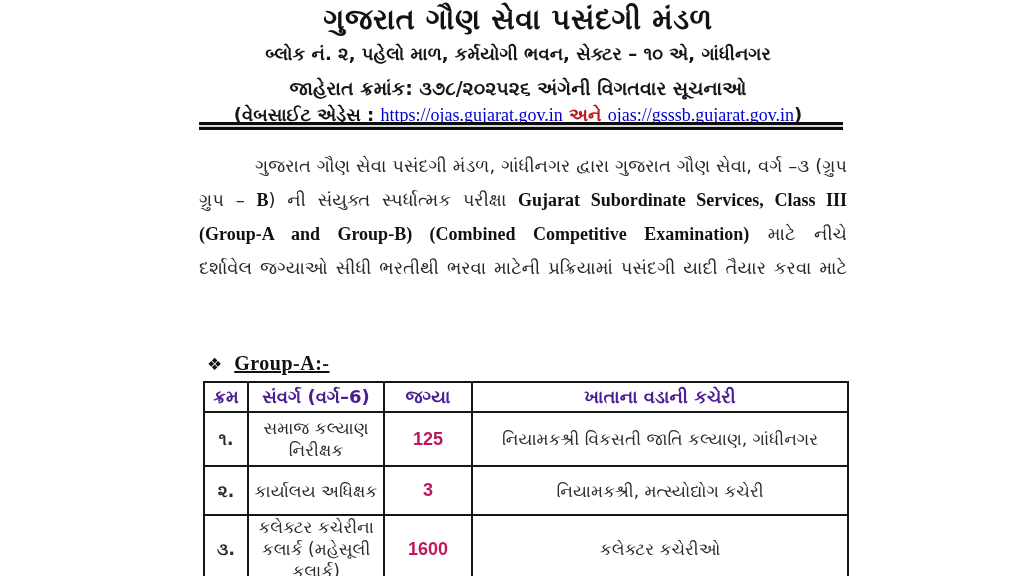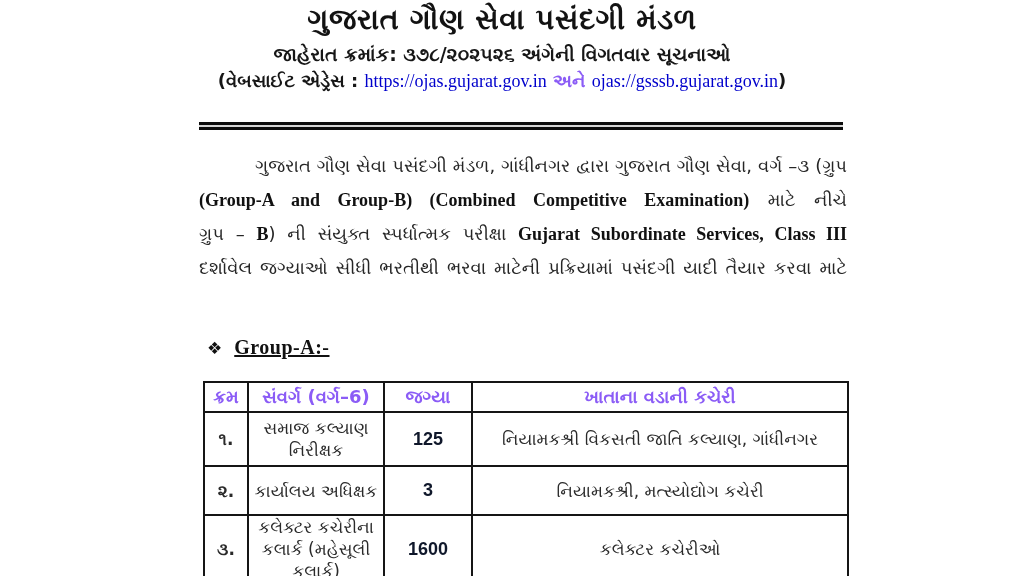--- a/index.html
+++ b/index.html
@@ -8,32 +8,32 @@
     overflow: hidden;
     background: #ffffff;
     font-family: "Liberation Serif", serif;
     color: #1c1c1c;
   }
   .gu { font-family: "DejaVu Sans", sans-serif; }
   .en { font-family: "Liberation Serif", serif; font-weight: bold; color: #111; }
 
   
   .doc-header {
-    position: absolute; top: 0; left: 0; width: 1004px;
+    position: absolute; top: 0; left: 16px; width: 1004px;
     text-align: center;
   }
   .doc-title   { font-size: 29px; font-weight: bold; margin-top: 2px; letter-spacing: 0.5px; color: #121212; }
   .addr-line   { font-size: 18px; font-weight: bold; margin-top: 6px; color: #161616; }
-  .advert-line { font-size: 19px; font-weight: bold; margin-top: 6px; color: #161616; }
+  .advert-line { font-size: 19px; font-weight: bold; margin-top: 12px; color: #161616; }
   .website-line{ font-size: 18px; font-weight: bold; margin-top: 4px; color: #161616; }
   .site-link {
     color: #0000cc; 
     font-weight: normal; font-family: "Liberation Serif", serif;
   }
-  .join-word { color: #8b5cf6; }
+  .join-word { color: #b91c1c; }
 
   
   .divider {
     position: absolute; top: 122px; left: 199px; width: 644px;
     height: 2px; background: #d6d6d6;
     border-top: 3px solid #0d0d0d; border-bottom: 3px solid #0d0d0d;
   }
 
   
   .para {
@@ -43,64 +43,65 @@
   .pline {
     height: 34px; line-height: 34px;
     text-align: justify; text-align-last: justify;
     overflow: hidden;
   }
   .pline.first { text-indent: 56px; }
   .pline.left  { text-align-last: left; }
 
   
   .group-head {
-    position: absolute; top: 336px; left: 207px;
+    position: absolute; top: 352px; left: 207px;
     font-size: 20px; font-weight: bold; color: #111;
   }
   .group-bullet { font-size: 17px; margin-right: 12px; font-family: "DejaVu Sans", sans-serif; }
   .group-label  { text-decoration: underline; letter-spacing: 0.5px; }
 
   
   .posts-table {
     position: absolute; top: 381px; left: 203px;
     border-collapse: collapse; table-layout: fixed;
     width: 644px; font-size: 17px; color: #2a2a2a;
   }
   .posts-table th, .posts-table td {
     border: 2px solid #151515;
     text-align: center; vertical-align: middle;
     padding: 0 4px; overflow: hidden;
   }
-  .posts-table th { font-size: 18px; font-weight: bold; color: #8b5cf6; height: 28px; }
+  .posts-table th { font-size: 18px; font-weight: bold; color: #4c1d95; height: 28px; }
   tr.r1 { height: 54px; }
   tr.r2 { height: 49px; }
   tr.r3 { height: 51px; }
   .no-cell    { font-weight: bold; font-size: 17px; }
-  .posts-cell { font-weight: bold; font-size: 18px; font-family: "Liberation Sans", sans-serif; color: #0f172a; }
+  .posts-cell { font-weight: bold; font-size: 18px; font-family: "Liberation Sans", sans-serif; color: #be185d; }
   .cadre-cell, .office-cell { font-size: 17px; line-height: 22px; }
 </style>
 </head>
 <body>
 
 <div>
 
   <div class="doc-header">
     <div class="doc-title gu">ગુજરાત ગૌણ સેવા પસંદગી મંડળ</div>
+    <div class="addr-line gu">બ્લોક નં. ૨, પહેલો માળ, કર્મયોગી ભવન, સેક્ટર – ૧૦  એ, ગાંધીનગર</div>
     <div class="advert-line gu">જાહેરાત ક્રમાંક: ૩૭૮/૨૦૨૫૨૬ અંગેની વિગતવાર સૂચનાઓ</div>
     <div class="website-line">
       <span class="gu">(વેબસાઈટ એડ્રેસ : </span><a class="site-link">https://ojas.gujarat.gov.in</a><span class="gu join-word"> અને </span><a class="site-link">ojas://gsssb.gujarat.gov.in</a><span class="gu">)</span>
     </div>
   </div>
 
   <div class="divider"></div>
 
   <div class="para">
     <div class="pline first"><span class="gu">ગુજરાત ગૌણ સેવા પસંદગી મંડળ, ગાંધીનગર દ્વારા ગુજરાત ગૌણ સેવા, વર્ગ –૩ (ગ્રુપ – </span></div>
+    <div class="pline"><span class="gu">ગ્રુપ – </span><span class="en">B</span><span class="gu">) ની સંયુક્ત સ્પર્ધાત્મક પરીક્ષા </span><span class="en">Gujarat Subordinate Services, Class III</span></div>
     <div class="pline"><span class="en">(Group-A and Group-B) (Combined Competitive Examination)</span><span class="gu"> માટે નીચે</span></div>
-    <div class="pline"><span class="gu">ગ્રુપ – </span><span class="en">B</span><span class="gu">) ની સંયુક્ત સ્પર્ધાત્મક પરીક્ષા </span><span class="en">Gujarat Subordinate Services, Class III</span></div>
     <div class="pline"><span class="gu">દર્શાવેલ જગ્યાઓ સીધી ભરતીથી ભરવા માટેની પ્રક્રિયામાં પસંદગી યાદી તૈયાર કરવા માટે ઉમેદવારો પાસેથી</span></div>
   </div>
 
   <div class="group-head">
     <span class="group-bullet">❖</span><span class="group-label">Group-A:-</span>
   </div>
 
   <table class="posts-table">
     <colgroup>
       <col style="width:44px">

